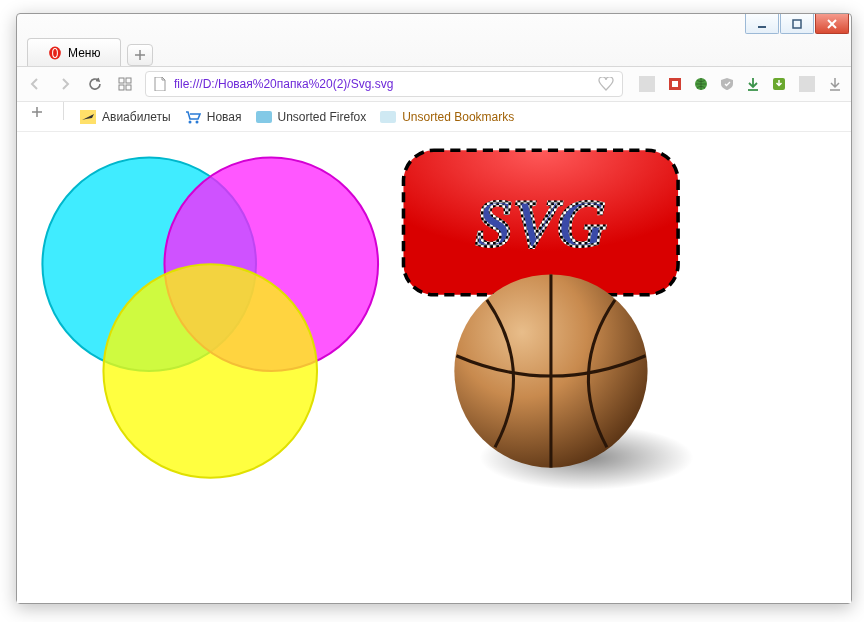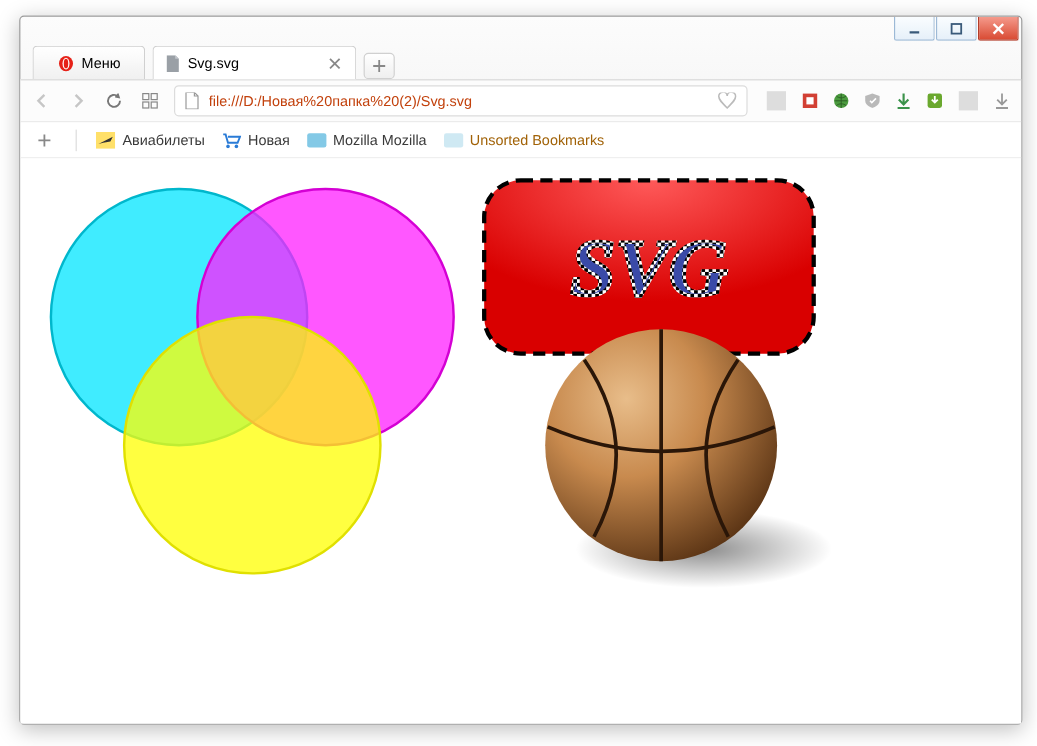--- a/index.html
+++ b/index.html
@@ -91,28 +91,28 @@
 }
 .nav-btn { width:20px; height:20px; display:flex; align-items:center; justify-content:center; color:#7a7a7a; cursor:pointer;}
 .nav-btn.disabled { color:#c6c6c6; cursor:default;}
 .url-field {
   flex:1; height:26px;
   border:1px solid #dcdcdc; border-radius:4px;
   display:flex; align-items:center; padding:0 8px; gap:8px;
   background:#fff;
 }
 .url-field input {
-  flex:1; border:none; outline:none; font-size:12px; color:#c2410c;
+  flex:1; border:none; outline:none; font-size:12px; color:#6d28d9;
 }
 .ext-icons { display:flex; align-items:center; gap:10px; padding-left:4px;}
 .ext-icons span { width:16px; height:16px; display:inline-flex; align-items:center; justify-content:center; cursor:pointer;}
 .sep { width:1px; height:18px; background:#ddd; margin:0 2px;}
 .bookbar {
   height:30px;
-  display:flex; align-items:center; gap:14px;
+  display:flex; gap:14px;
   padding:0 10px;
   border-bottom:1px solid #ececec;
   background:#fff;
 }
 .bm { display:flex; align-items:center; gap:6px; color:#3a3a3a; cursor:pointer; }
 .bm.faded { color:#a16207; }
 .folder-ico { width:16px; height:12px; border-radius:2px; }
 .content { flex:1; position:relative; background:#fff; overflow:hidden; }
 .svgstage { position:absolute; inset:0; }
 </style>
@@ -141,33 +141,20 @@
   </div>
 
   <div class="tabbar">
     <div class="menu-btn">
       <svg class="opera" viewBox="0 0 24 24">
         <ellipse cx="12" cy="12" rx="10" ry="11" fill="#e62117"></ellipse>
         <ellipse cx="12" cy="12" rx="5" ry="8.5" fill="#fff"></ellipse>
         <ellipse cx="12" cy="12" rx="3.2" ry="7" fill="#e62117"></ellipse>
       </svg>
       <span>Меню</span>
-    </div>
-    <div class="tab">
-      <svg width="12" height="14" viewBox="0 0 12 14">
-        <path d="M1 0 h7 l3 3 v11 H1 Z" fill="#9aa0a6"></path>
-          <path d="M8 0 v3 h3" fill="#c2c6cb"></path>
-      </svg>
-      <span>Svg.svg</span>
-      <span class="tab-close">
-        <svg width="10" height="10">
-            <line x1="1" y1="1" x2="9" y2="9" stroke="#888" stroke-width="1.5"></line>
-            <line x1="9" y1="1" x2="1" y2="9" stroke="#888" stroke-width="1.5"></line>
-          </svg>
-      </span>
     </div>
     <div class="newtab">
       <svg width="12" height="12">
           <line x1="6" y1="1" x2="6" y2="11" stroke="#888" stroke-width="1.5"></line>
           <line x1="1" y1="6" x2="11" y2="6" stroke="#888" stroke-width="1.5"></line>
         </svg>
     </div>
   </div>
 
   <div class="addrbar">
@@ -265,21 +252,21 @@
     <span class="bm">
       <svg width="16" height="14" viewBox="0 0 16 14">
           <circle cx="5" cy="12" r="1.5" fill="#2a7bd6"></circle>
           <circle cx="12" cy="12" r="1.5" fill="#2a7bd6"></circle>
           <path d="M1 2 h2 l2 7 h8 l2-5 H5" fill="none" stroke="#2a7bd6" stroke-width="1.6"></path>
         </svg>
       <span>Новая</span>
     </span>
     <span class="bm">
       <span class="folder-ico" style="background:#83c9e6"></span>
-      <span>Mozilla Mozilla</span>
+      <span>Unsorted Firefox</span>
     </span>
     <span class="bm faded">
       <span class="folder-ico" style="background:#cfe9f3"></span>
       <span>Unsorted Bookmarks</span>
     </span>
   </div>
 
   <div class="content">
     <svg class="svgstage" viewBox="0 0 820 470">
       <defs>

